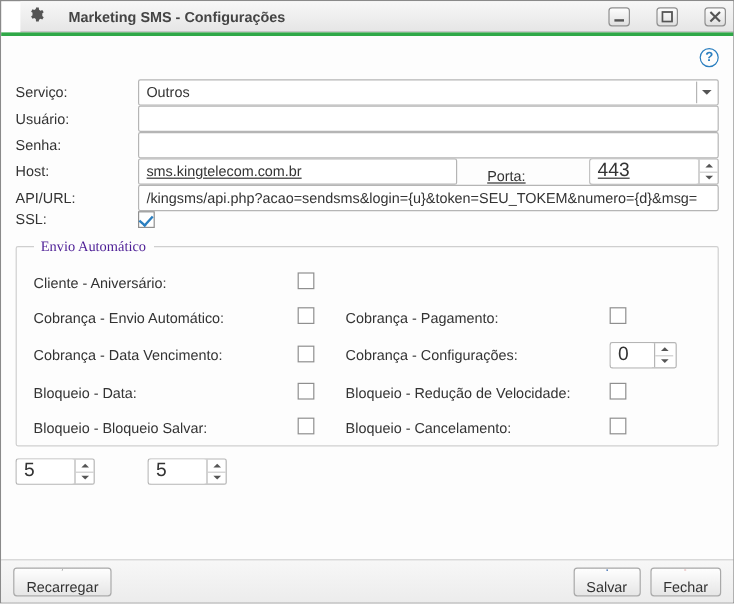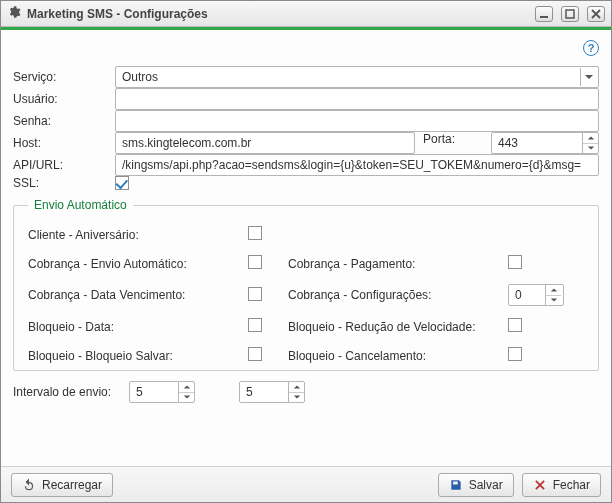--- a/index.html
+++ b/index.html
@@ -21,21 +21,22 @@
     display: flex;
     flex-direction: column;
   }
   .titlebar {
     height: 26px;
     background: linear-gradient(#f7f7f7, #e6e6e6);
     border-bottom: 1px solid #b9b9b9;
     display: flex;
     align-items: center;
     padding: 0 6px;
-    gap: 6px;
+    gap: 20px;
+    margin-left: 16px;
   }
   .titlebar .title {
     font-weight: bold;
     color: #444;
     flex: 1;
   }
   .winbtn {
     width: 18px; height: 16px;
     border: 1px solid #8f8f8f;
     background: linear-gradient(#fdfdfd,#e0e0e0);
@@ -71,21 +72,21 @@
     display: flex;
     align-items: center;
   }
   .lbl {
     width: 102px;
     color: #333;
   }
   .field {
     flex: 1;
     display: flex;
-    align-items: flex-start;
+    align-items: flex-end;
     gap: 10px;
   }
   input[type="text"], .select {
     height: 22px;
     border: 1px solid #b5b5b5;
     border-radius: 2px;
     background: #fff;
     padding: 2px 6px;
     font-size: 12px;
     color: #333;
@@ -95,30 +96,30 @@
     display: flex; align-items: center; justify-content: space-between;
     cursor: pointer;
     padding-right: 2px;
   }
   .select .caretbtn, .spin .caretbtn {
     width: 16px; height: 18px;
     border-left: 1px solid #b5b5b5;
     display: flex; align-items: center; justify-content: center;
   }
   .caretbtn svg { width: 10px; height: 10px; fill: #555; }
-  .hostrow .field { gap: 8px; }
+  .hostrow .field { gap: 25px; text-decoration: underline; }
   .hostrow input.host { flex: 1; }
   .porta-lbl { width: 60px; }
   .spin {
     display: flex; align-items: stretch;
     border: 1px solid #b5b5b5; border-radius: 2px;
     height: 22px; background: #fff;
   }
   .spin input {
-    border: none; width: 90px; padding: 2px 6px; font-size: 12px; height: 100%;
+    border: none; width: 90px; padding: 2px 6px; font-size: 16px; height: 100%;
     outline: none;
   }
   .spin .spbtns {
     width: 16px; border-left: 1px solid #b5b5b5;
     display: flex; flex-direction: column;
   }
   .spin .spbtns div {
     flex: 1; display: flex; align-items: center; justify-content: center;
     cursor: pointer;
   }
@@ -133,21 +134,21 @@
     content:""; width:9px; height:5px; border-left:2.2px solid #2a7ebf; border-bottom:2.2px solid #2a7ebf;
     transform: rotate(-48deg) translate(0px,-1px);
   }
   fieldset.envio {
     border: 1px solid #cfcfcf;
     border-radius: 2px;
     margin: 8px 0 6px 0;
     padding: 14px 14px 6px 14px;
   }
   fieldset.envio legend {
-    padding: 0 6px; color:#15803d;
+    padding: 0 6px; color:#4c1d95;font-family:Liberation Serif, serif;
   }
   .grid {
     display: grid;
     grid-template-columns: 220px 40px 220px 60px;
     row-gap: 12px;
     align-items: center;
   }
   .grid .glabel { color:#333; }
   .grid .gchk { }
   .bottomrow {
@@ -168,20 +169,21 @@
   }
   .btn {
     height: 24px;
     border: 1px solid #a9a9a9;
     background: linear-gradient(#fefefe,#e6e6e6);
     border-radius: 3px;
     display:flex; align-items:center; gap:6px;
     padding: 0 10px;
     cursor:pointer;
     color:#333;
+    flex-direction:column;
   }
   .btn svg { width:14px; height:14px; }
   .gear svg { width:14px; height:14px; fill:#555; }
 </style>
 </head>
 <body>
 
 <div class="window">
   <div class="titlebar">
     <span class="gear">
@@ -320,21 +322,20 @@
           <div class="gchk"><span class="chk"></span></div>
 
           <div class="glabel">Bloqueio - Bloqueio Salvar:</div>
           <div class="gchk"><span class="chk"></span></div>
           <div class="glabel">Bloqueio - Cancelamento:</div>
           <div class="gchk"><span class="chk"></span></div>
         </div>
       </fieldset>
 
       <div class="bottomrow">
-        <span class="lbl2">Intervalo de envio:</span>
         <div class="spin">
           <input type="text" value="5" style="">
           <div class="spbtns">
             <div>
                 <svg viewBox="0 0 10 6">
                   <path d="M1 5 L5 1 L9 5 z"></path>
                 </svg>
               </div>
             <div>
                 <svg viewBox="0 0 10 6">

